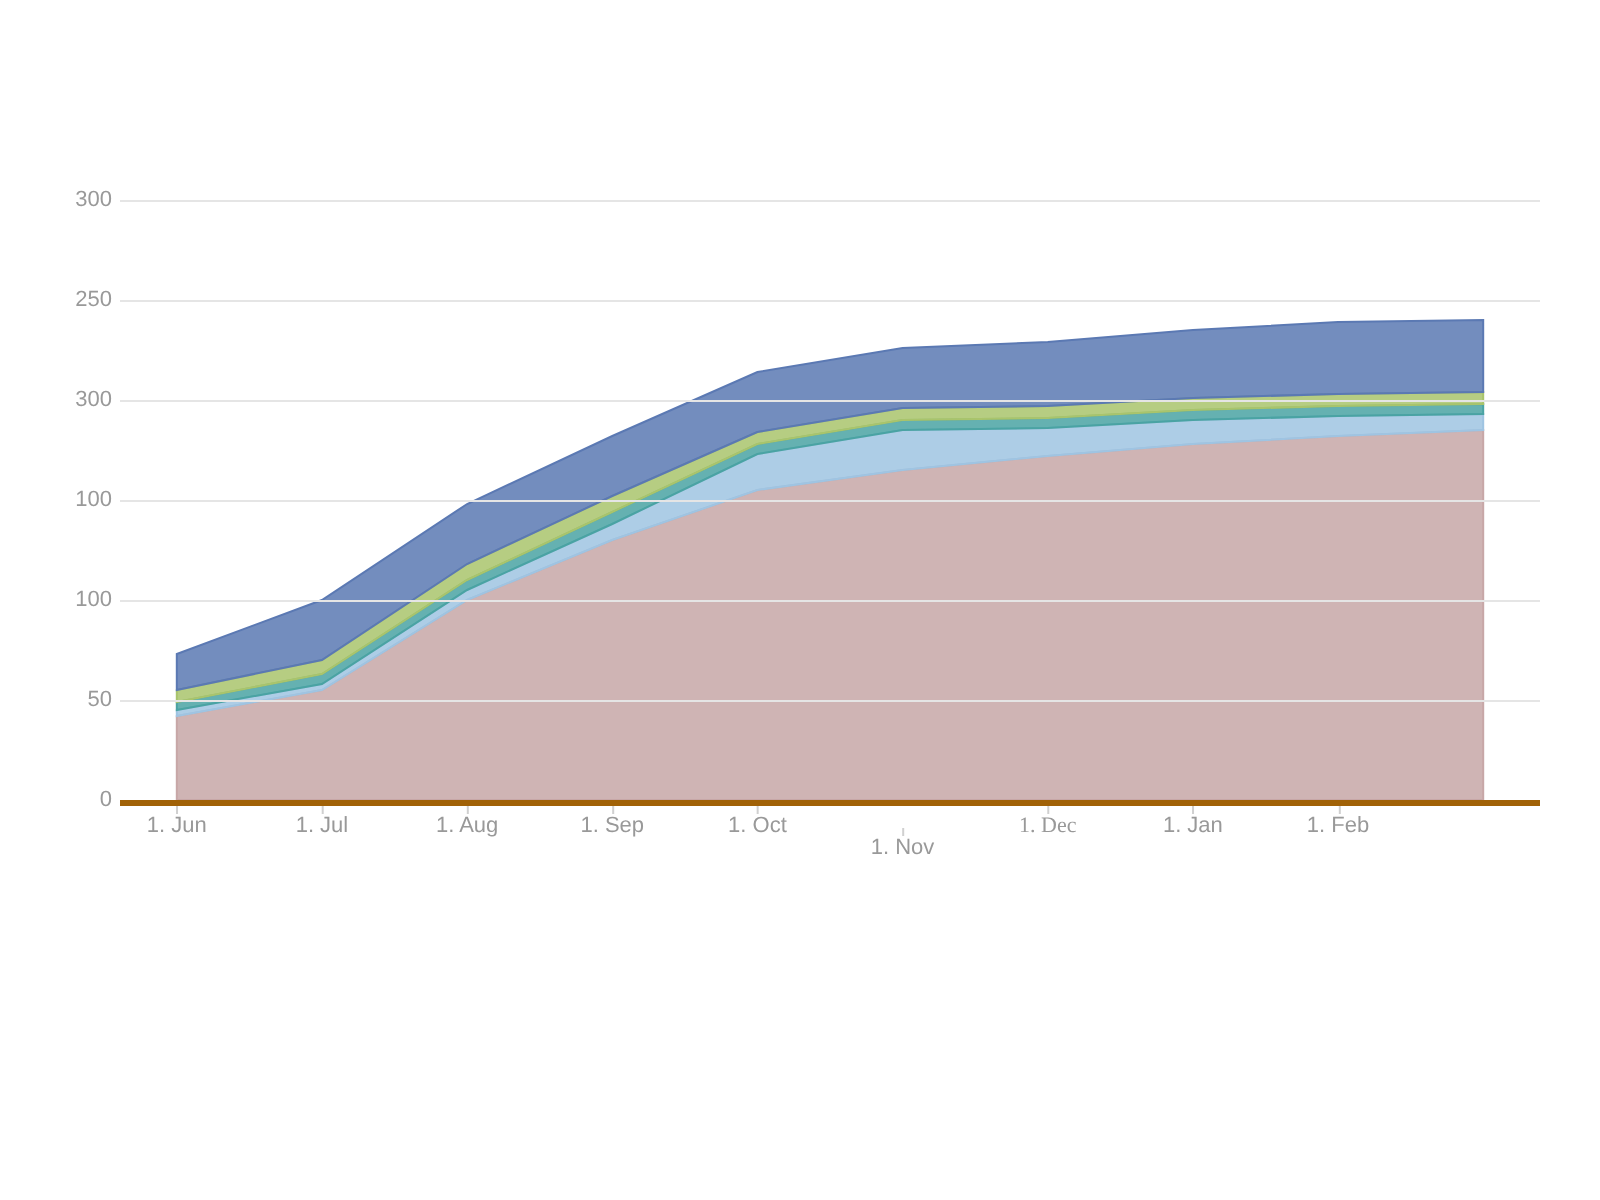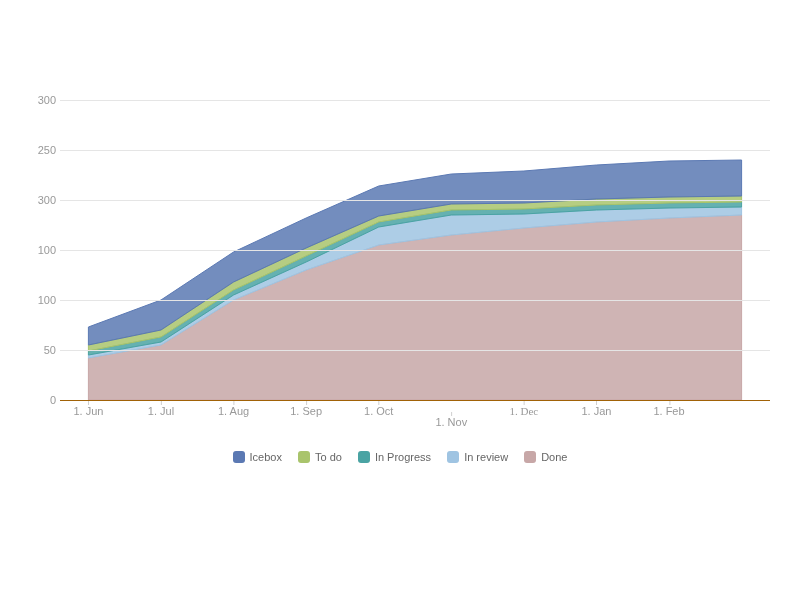--- a/index.html
+++ b/index.html
@@ -34,21 +34,21 @@
     left: 0;
     width: 26px;
     text-align: right;
     transform: translateY(-50%);
     color: #999;
   }
   .x-axis {
     position: relative;
     height: 20px;
     margin-left: 30px;
-    border-top: 1px solid #a16207;
+    border-top: 3px solid #a16207;
   }
   .x-tick {
     position: absolute;
     top: 4px;
     transform: translateX(-50%);
     color: #999;
     white-space: nowrap;
   }
   .x-tick::before {
     content: "";
@@ -116,29 +116,13 @@
       <div class="x-tick" style="left: 4%;">1. Jun</div>
       <div class="x-tick" style="left: 14.2222%;">1. Jul</div>
       <div class="x-tick" style="left: 24.4444%;">1. Aug</div>
       <div class="x-tick" style="left: 34.6667%;">1. Sep</div>
       <div class="x-tick" style="left: 44.8889%;">1. Oct</div>
       <div class="x-tick" style="left: 55.1111%; margin-top: 11px;">1. Nov</div>
       <div class="x-tick" style="left: 65.3333%; font-family: Liberation Serif, serif;">1. Dec</div>
       <div class="x-tick" style="left: 75.5556%;">1. Jan</div>
       <div class="x-tick" style="left: 85.7778%;">1. Feb</div>
     </div>
-  <div class="legend" id="legend"><span class="legend-item">
-        <span class="swatch" style="background: rgb(91, 121, 179);"></span>
-        <span>Icebox</span>
-      </span><span class="legend-item">
-        <span class="swatch" style="background: rgb(169, 196, 108);"></span>
-        <span>To do</span>
-      </span><span class="legend-item">
-        <span class="swatch" style="background: rgb(74, 163, 163);"></span>
-        <span>In Progress</span>
-      </span><span class="legend-item">
-        <span class="swatch" style="background: rgb(159, 196, 226);"></span>
-        <span>In review</span>
-      </span><span class="legend-item">
-        <span class="swatch" style="background: rgb(199, 167, 167);"></span>
-        <span>Done</span>
-      </span></div>
 </div>
 
 </body></html>

